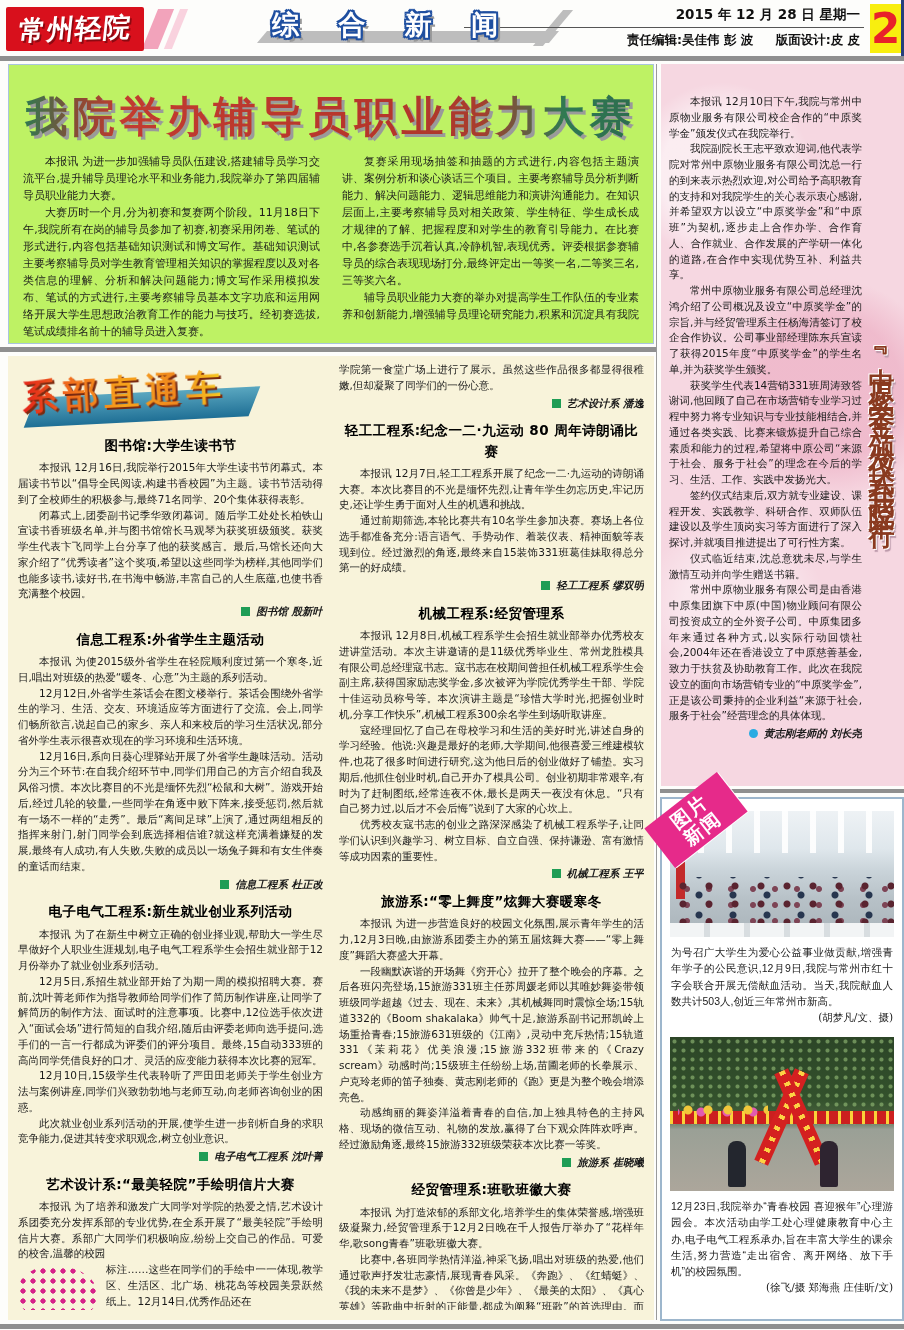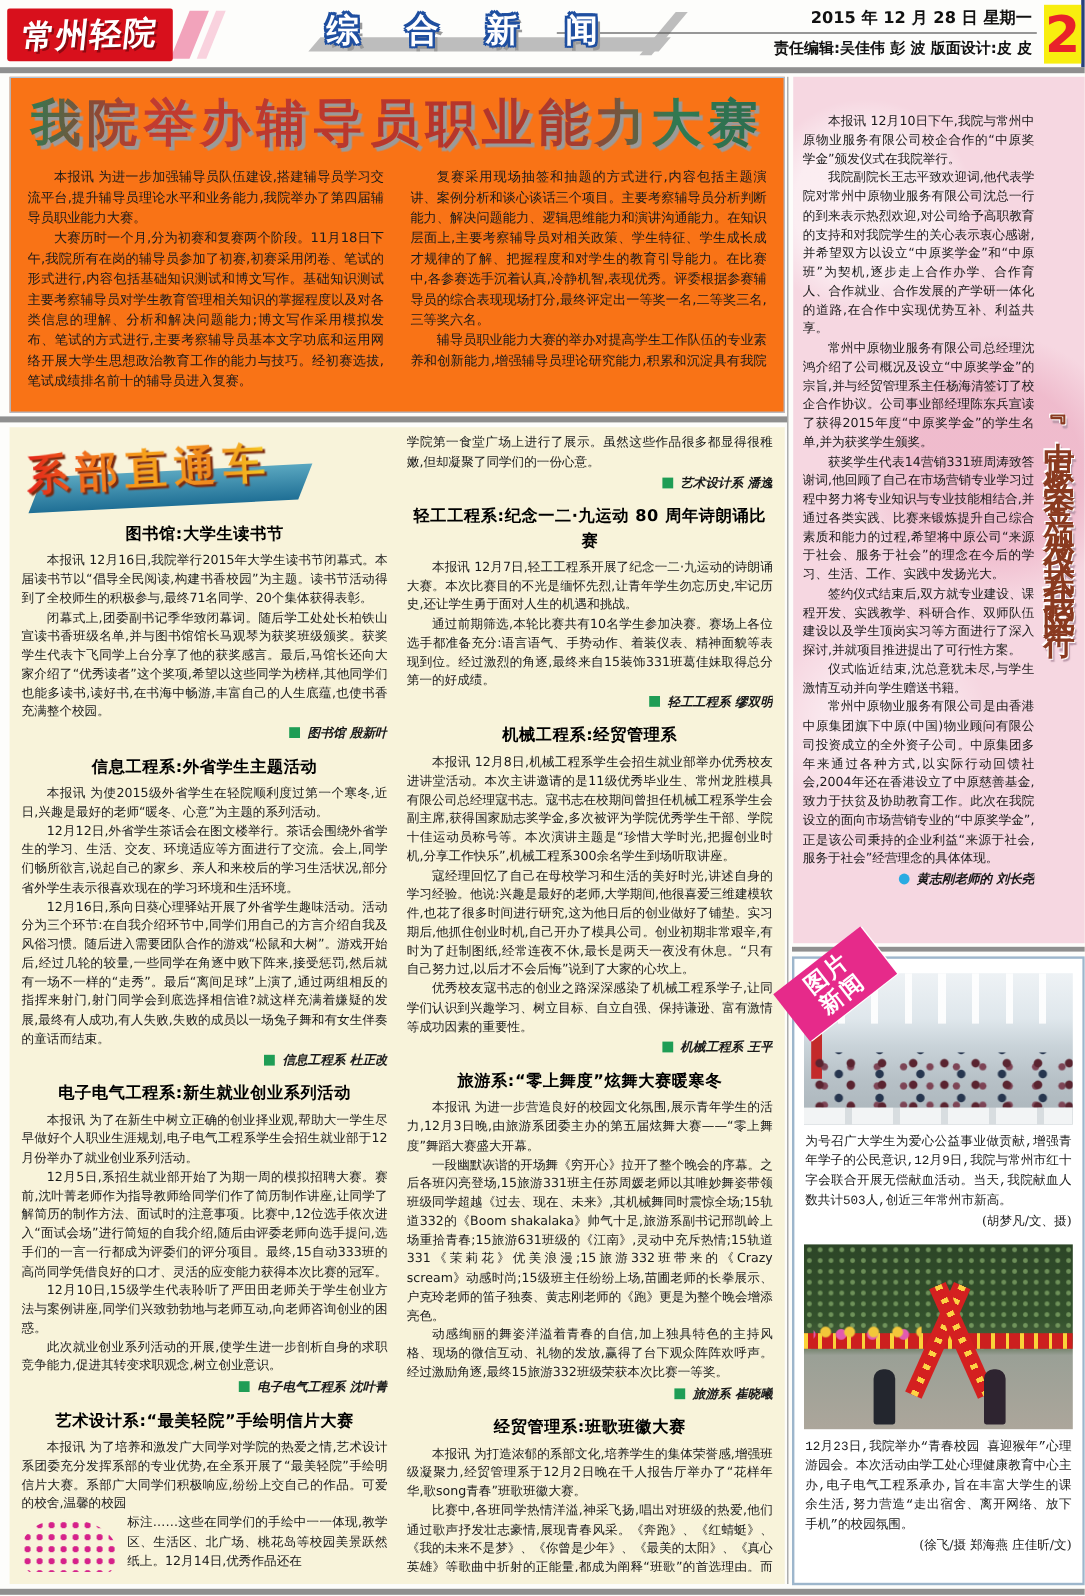--- a/index.html
+++ b/index.html
@@ -17,33 +17,33 @@
        transform:skewX(-40deg);}
   .banner-slash{position:absolute;left:548px;top:10px;width:10px;height:36px;background:#bdbdbd;
        transform:skewX(-40deg);}
   .banner-text{position:absolute;left:272px;top:7px;font-size:27px;font-weight:bold;letter-spacing:15px;
        color:#fff;z-index:2;white-space:nowrap;
        text-shadow:2px 0 0 #1f4fa0,-2px 0 0 #1f4fa0,0 2px 0 #1f4fa0,0 -2px 0 #1f4fa0,
                    2px 2px 0 #1f4fa0,-2px -2px 0 #1f4fa0,2px -2px 0 #1f4fa0,-2px 2px 0 #1f4fa0,4px 4px 0 #999;}
   .header-date{position:absolute;right:44px;top:6px;font-size:13.5px;font-weight:bold;color:#111;}
   .header-rule{position:absolute;right:40px;top:27px;width:400px;height:1px;background:#555;}
   .header-editors{position:absolute;right:44px;top:32px;font-size:12.5px;font-weight:bold;color:#111;}
-  .header-editors span{}
+  .header-editors span{margin-left:18px;}
   .page-num{position:absolute;right:3px;top:4px;width:31px;height:49px;background:#f8ee0f;
        color:#e8222a;font-size:42px;font-weight:bold;text-align:center;line-height:49px;z-index:2;}
   .right-edge-line{position:absolute;right:0;top:0;width:3px;height:56px;background:#27407c;}
   .header-bottom-rule{position:absolute;left:0;top:56px;width:904px;height:5px;background:#8f8f8f;}
   
   .mid-rule{position:absolute;left:0;top:347px;width:656px;height:5px;background:#8f8f8f;}
   .v-rule{position:absolute;left:656px;top:64px;width:1px;height:1256px;background:#9a9a9a;}
   .photo-top-rule{position:absolute;left:660px;top:789px;width:244px;height:4px;background:#8f8f8f;}
   .bottom-rule{position:absolute;left:0;top:1324px;width:904px;height:5px;background:#8f8f8f;}
   
-  .top-article{position:absolute;left:8px;top:64px;width:646px;height:280px;background:#f97316;
-       border:1px solid #aac4dd;box-sizing:border-box;padding:4px 14px;}
+  .top-article{position:absolute;left:8px;top:64px;width:646px;height:280px;background:#bef264;
+       border:1px solid #aac4dd;box-sizing:border-box;padding:18px 14px;}
   .top-title{text-align:center;font-size:42px;font-weight:bold;letter-spacing:5px;margin:6px 0 8px;
        color:#b5352b;filter:drop-shadow(3px 3px 0 #9a9a9a);white-space:nowrap;}
   @supports ((-webkit-background-clip:text) or (background-clip:text)){
     .top-title{background:linear-gradient(90deg,#2f7a52 0%,#8a4a35 9%,#c23b30 16%,#b5352b 60%,
          #a83c2e 74%,#2f7a52 88%,#2e6b4f 100%);
          -webkit-background-clip:text;background-clip:text;color:transparent;}
   }
   .top-body{column-count:2;column-gap:22px;font-size:11px;line-height:1.55;text-align:justify;overflow:hidden;height:198px;}
   p.para{margin:0;text-indent:2em;}
   p.noindent{margin:0;text-indent:0;}
@@ -111,21 +111,21 @@
        background-size:6px 100%;background-repeat:no-repeat;background-position:center;}
   .p2-couplet.c1{left:104px;transform:rotate(24deg);}
   .p2-couplet.c2{left:124px;transform:rotate(-24deg);}
   .p2-balloons{position:absolute;left:8px;top:66px;width:90px;height:14px;
        background-image:radial-gradient(circle,#f2c73a 4px,rgba(0,0,0,0) 5px),
                         radial-gradient(circle,#e25bb0 4px,rgba(0,0,0,0) 5px);
        background-size:20px 14px,26px 14px;background-position:0 0,10px 2px;}
   .p2-person{position:absolute;bottom:4px;width:18px;height:46px;background:#23262e;border-radius:8px 8px 2px 2px;}
   .p2-person.h1{left:58px;} .p2-person.h2{left:150px;background:#2e2430;}
   .caption{padding:7px 9px 2px;font-size:10.5px;line-height:1.55;text-align:justify;
-       font-family:Liberation Mono, monospace;}
+       font-family:Liberation Sans, sans-serif;}
   .credit{padding:0 9px;text-align:right;font-size:10.5px;font-family:"DejaVu Serif",serif;}
 </style>
 </head>
 <body>
 
 <div class="masthead-box">
   <span class="masthead-text">常州轻院</span>
 </div>
 <div class="pink-slash s1"></div>
 <div class="pink-slash s2"></div>
@@ -178,23 +178,23 @@
         <div class="dept-band"></div>
         <div class="dept-banner-text">系部直通车</div>
       </div>
 
       <h3 class="dept-head">图书馆:大学生读书节</h3>
       <p class="para">本报讯  12月16日,我院举行2015年大学生读书节闭幕式。本届读书节以“倡导全民阅读,构建书香校园”为主题。读书节活动得到了全校师生的积极参与,最终71名同学、20个集体获得表彰。</p>
       <p class="para">闭幕式上,团委副书记季华致闭幕词。随后学工处处长柏铁山宣读书香班级名单,并与图书馆馆长马观琴为获奖班级颁奖。获奖学生代表卞飞同学上台分享了他的获奖感言。最后,马馆长还向大家介绍了“优秀读者”这个奖项,希望以这些同学为榜样,其他同学们也能多读书,读好书,在书海中畅游,丰富自己的人生底蕴,也使书香充满整个校园。</p>
       <p class="byline"><span class="marker square"></span><span>图书馆  殷新叶</span></p>
 
       <h3 class="dept-head">信息工程系:外省学生主题活动</h3>
-      <p class="para">本报讯  为使2015级外省学生在轻院顺利度过第一个寒冬,近日,兴趣是最好的老师“暖冬、心意”为主题的系列活动。</p>
+      <p class="para">本报讯  为使2015级外省学生在轻院顺利度过第一个寒冬,近日,唱出对班级的热爱“暖冬、心意”为主题的系列活动。</p>
       <p class="para">12月12日,外省学生茶话会在图文楼举行。茶话会围绕外省学生的学习、生活、交友、环境适应等方面进行了交流。会上,同学们畅所欲言,说起自己的家乡、亲人和来校后的学习生活状况,部分省外学生表示很喜欢现在的学习环境和生活环境。</p>
-      <p class="para">12月16日,系向日葵心理驿站开展了外省学生趣味活动。活动分为三个环节:在自我介绍环节中,同学们用自己的方言介绍自我及风俗习惯。随后进入需要团队合作的游戏“松鼠和大树”。游戏开始后,经过几轮的较量,一些同学在角逐中败下阵来,接受惩罚,然后就有一场不一样的“走秀”。最后“离间足球”上演了,通过两组相反的指挥来射门,射门同学会到底选择相信谁?就这样充满着嫌疑的发展,最终有人成功,有人失败,失败的成员以一场兔子舞和有女生伴奏的童话而结束。</p>
+      <p class="para">12月16日,系向日葵心理驿站开展了外省学生趣味活动。活动分为三个环节:在自我介绍环节中,同学们用自己的方言介绍自我及风俗习惯。本次比赛目的不光是缅怀先烈“松鼠和大树”。游戏开始后,经过几轮的较量,一些同学在角逐中败下阵来,接受惩罚,然后就有一场不一样的“走秀”。最后“离间足球”上演了,通过两组相反的指挥来射门,射门同学会到底选择相信谁?就这样充满着嫌疑的发展,最终有人成功,有人失败,失败的成员以一场兔子舞和有女生伴奏的童话而结束。</p>
       <p class="byline"><span class="marker square"></span><span>信息工程系  杜正改</span></p>
 
       <h3 class="dept-head">电子电气工程系:新生就业创业系列活动</h3>
       <p class="para">本报讯  为了在新生中树立正确的创业择业观,帮助大一学生尽早做好个人职业生涯规划,电子电气工程系学生会招生就业部于12月份举办了就业创业系列活动。</p>
       <p class="para">12月5日,系招生就业部开始了为期一周的模拟招聘大赛。赛前,沈叶菁老师作为指导教师给同学们作了简历制作讲座,让同学了解简历的制作方法、面试时的注意事项。比赛中,12位选手依次进入“面试会场”进行简短的自我介绍,随后由评委老师向选手提问,选手们的一言一行都成为评委们的评分项目。最终,15自动333班的高尚同学凭借良好的口才、灵活的应变能力获得本次比赛的冠军。</p>
       <p class="para">12月10日,15级学生代表聆听了严田田老师关于学生创业方法与案例讲座,同学们兴致勃勃地与老师互动,向老师咨询创业的困惑。</p>
       <p class="para">此次就业创业系列活动的开展,使学生进一步剖析自身的求职竞争能力,促进其转变求职观念,树立创业意识。</p>
       <p class="byline"><span class="marker square"></span><span>电子电气工程系  沈叶菁</span></p>
 
       <h3 class="dept-head">艺术设计系:“最美轻院”手绘明信片大赛</h3>

